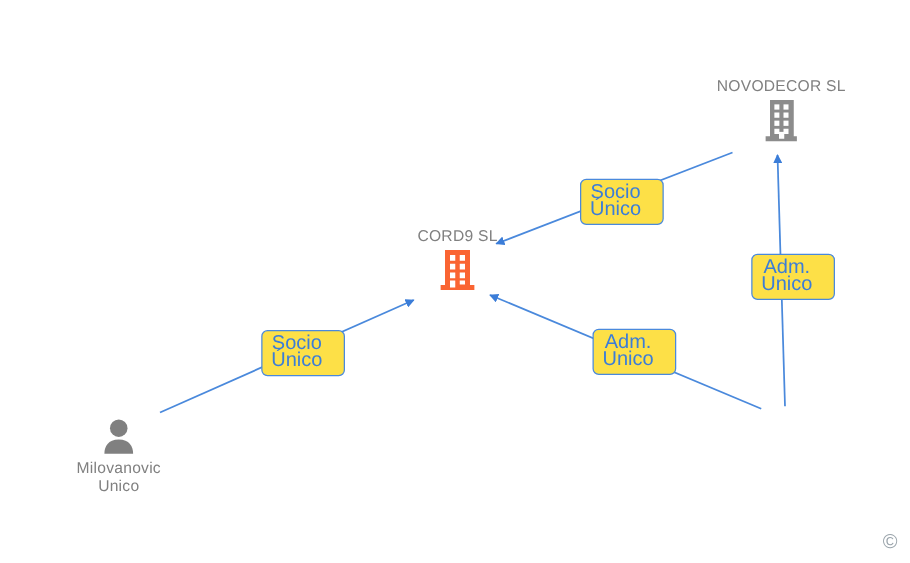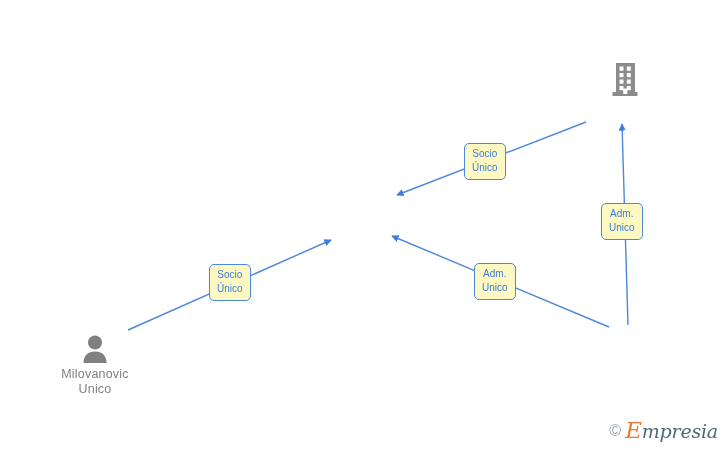--- a/index.html
+++ b/index.html
@@ -50,25 +50,25 @@
   }
   .node-icon {
     line-height: 0;
   }
 
   
   .edge-label {
     position: absolute;
     border: 1.3px solid #4a89dc;
     border-radius: 5px;
-    background: #fef9c3;
+    background: #fde047;
     color: #3b7dd8;
-    font-size: 10px;
+    font-size: 16px;
     line-height: 14px;
-    padding: 3px 7px 4px 7px;
+    padding: 3px 17px 4px 7px;
     text-align: center;
     white-space: pre-line;
     z-index: 5;
   }
 
   
   #watermark {
     position: absolute;
     right: 10px;
     bottom: 8px;
@@ -109,22 +109,44 @@
 
     <line x1="586" y1="122" x2="397" y2="195" stroke="#4a89dc" stroke-width="1.4" marker-end="url(#arrow-blue)"></line>
 
     <line x1="128" y1="330" x2="331" y2="240" stroke="#4a89dc" stroke-width="1.4" marker-end="url(#arrow-blue)"></line>
 
     <line x1="609" y1="327" x2="392" y2="236" stroke="#4a89dc" stroke-width="1.4" marker-end="url(#arrow-blue)"></line>
 
     <line x1="628" y1="325" x2="622" y2="124" stroke="#4a89dc" stroke-width="1.4" marker-end="url(#arrow-blue)"></line>
   </svg>
 
+  <div class="node company" style="left:286px; top:182px;">
+    <div class="node-label">CORD9  SL</div>
+    <div class="node-icon">
+      <svg width="28" height="34" viewBox="0 0 28 34" xmlns="http://www.w3.org/2000/svg">
+
+        <rect x="4" y="1" width="20" height="30" fill="#fa6432"></rect>
+
+        <rect x="0.5" y="29" width="27" height="4" fill="#fa6432"></rect>
+
+        <rect x="8" y="5" width="4.2" height="4.6" fill="#ffffff"></rect>
+        <rect x="15.8" y="5" width="4.2" height="4.6" fill="#ffffff"></rect>
+        <rect x="8" y="12" width="4.2" height="4.6" fill="#ffffff"></rect>
+        <rect x="15.8" y="12" width="4.2" height="4.6" fill="#ffffff"></rect>
+        <rect x="8" y="19" width="4.2" height="4.6" fill="#ffffff"></rect>
+        <rect x="15.8" y="19" width="4.2" height="4.6" fill="#ffffff"></rect>
+
+        <rect x="8" y="25.4" width="4.2" height="5.6" fill="#ffffff"></rect>
+        <rect x="15.8" y="25.4" width="4.2" height="3.2" fill="#ffffff"></rect>
+      </svg>
+    </div>
+  </div>
 
   <div class="node company" style="left:545px; top:62px;">
+    <div class="node-label">NOVODECOR SL</div>
     <div class="node-icon">
       <svg width="30" height="36" viewBox="0 0 30 36" xmlns="http://www.w3.org/2000/svg">
         <rect x="6" y="1" width="19" height="31" fill="#8c8c8c"></rect>
         <rect x="2.5" y="30" width="25" height="4" fill="#8c8c8c"></rect>
 
         <rect x="9.5" y="4.5" width="4" height="4.2" fill="#ffffff"></rect>
         <rect x="16.8" y="4.5" width="4" height="4.2" fill="#ffffff"></rect>
         <rect x="9.5" y="11" width="4" height="4.2" fill="#ffffff"></rect>
         <rect x="16.8" y="11" width="4" height="4.2" fill="#ffffff"></rect>
         <rect x="9.5" y="17.5" width="4" height="4.2" fill="#ffffff"></rect>
@@ -156,16 +178,15 @@
 Único</div>
 
   <div class="edge-label" style="left:474px; top:263px;">Adm.
 Unico</div>
 
   <div class="edge-label" style="left:601px; top:203px;">Adm.
 Unico</div>
 
   <div id="watermark">
     <span class="copy-glyph">©</span>
-    <span class="wm-text"><span class="wm-e">E</span><span>mpresia</span></span>
   </div>
 
 </div>
 
 </body></html>

